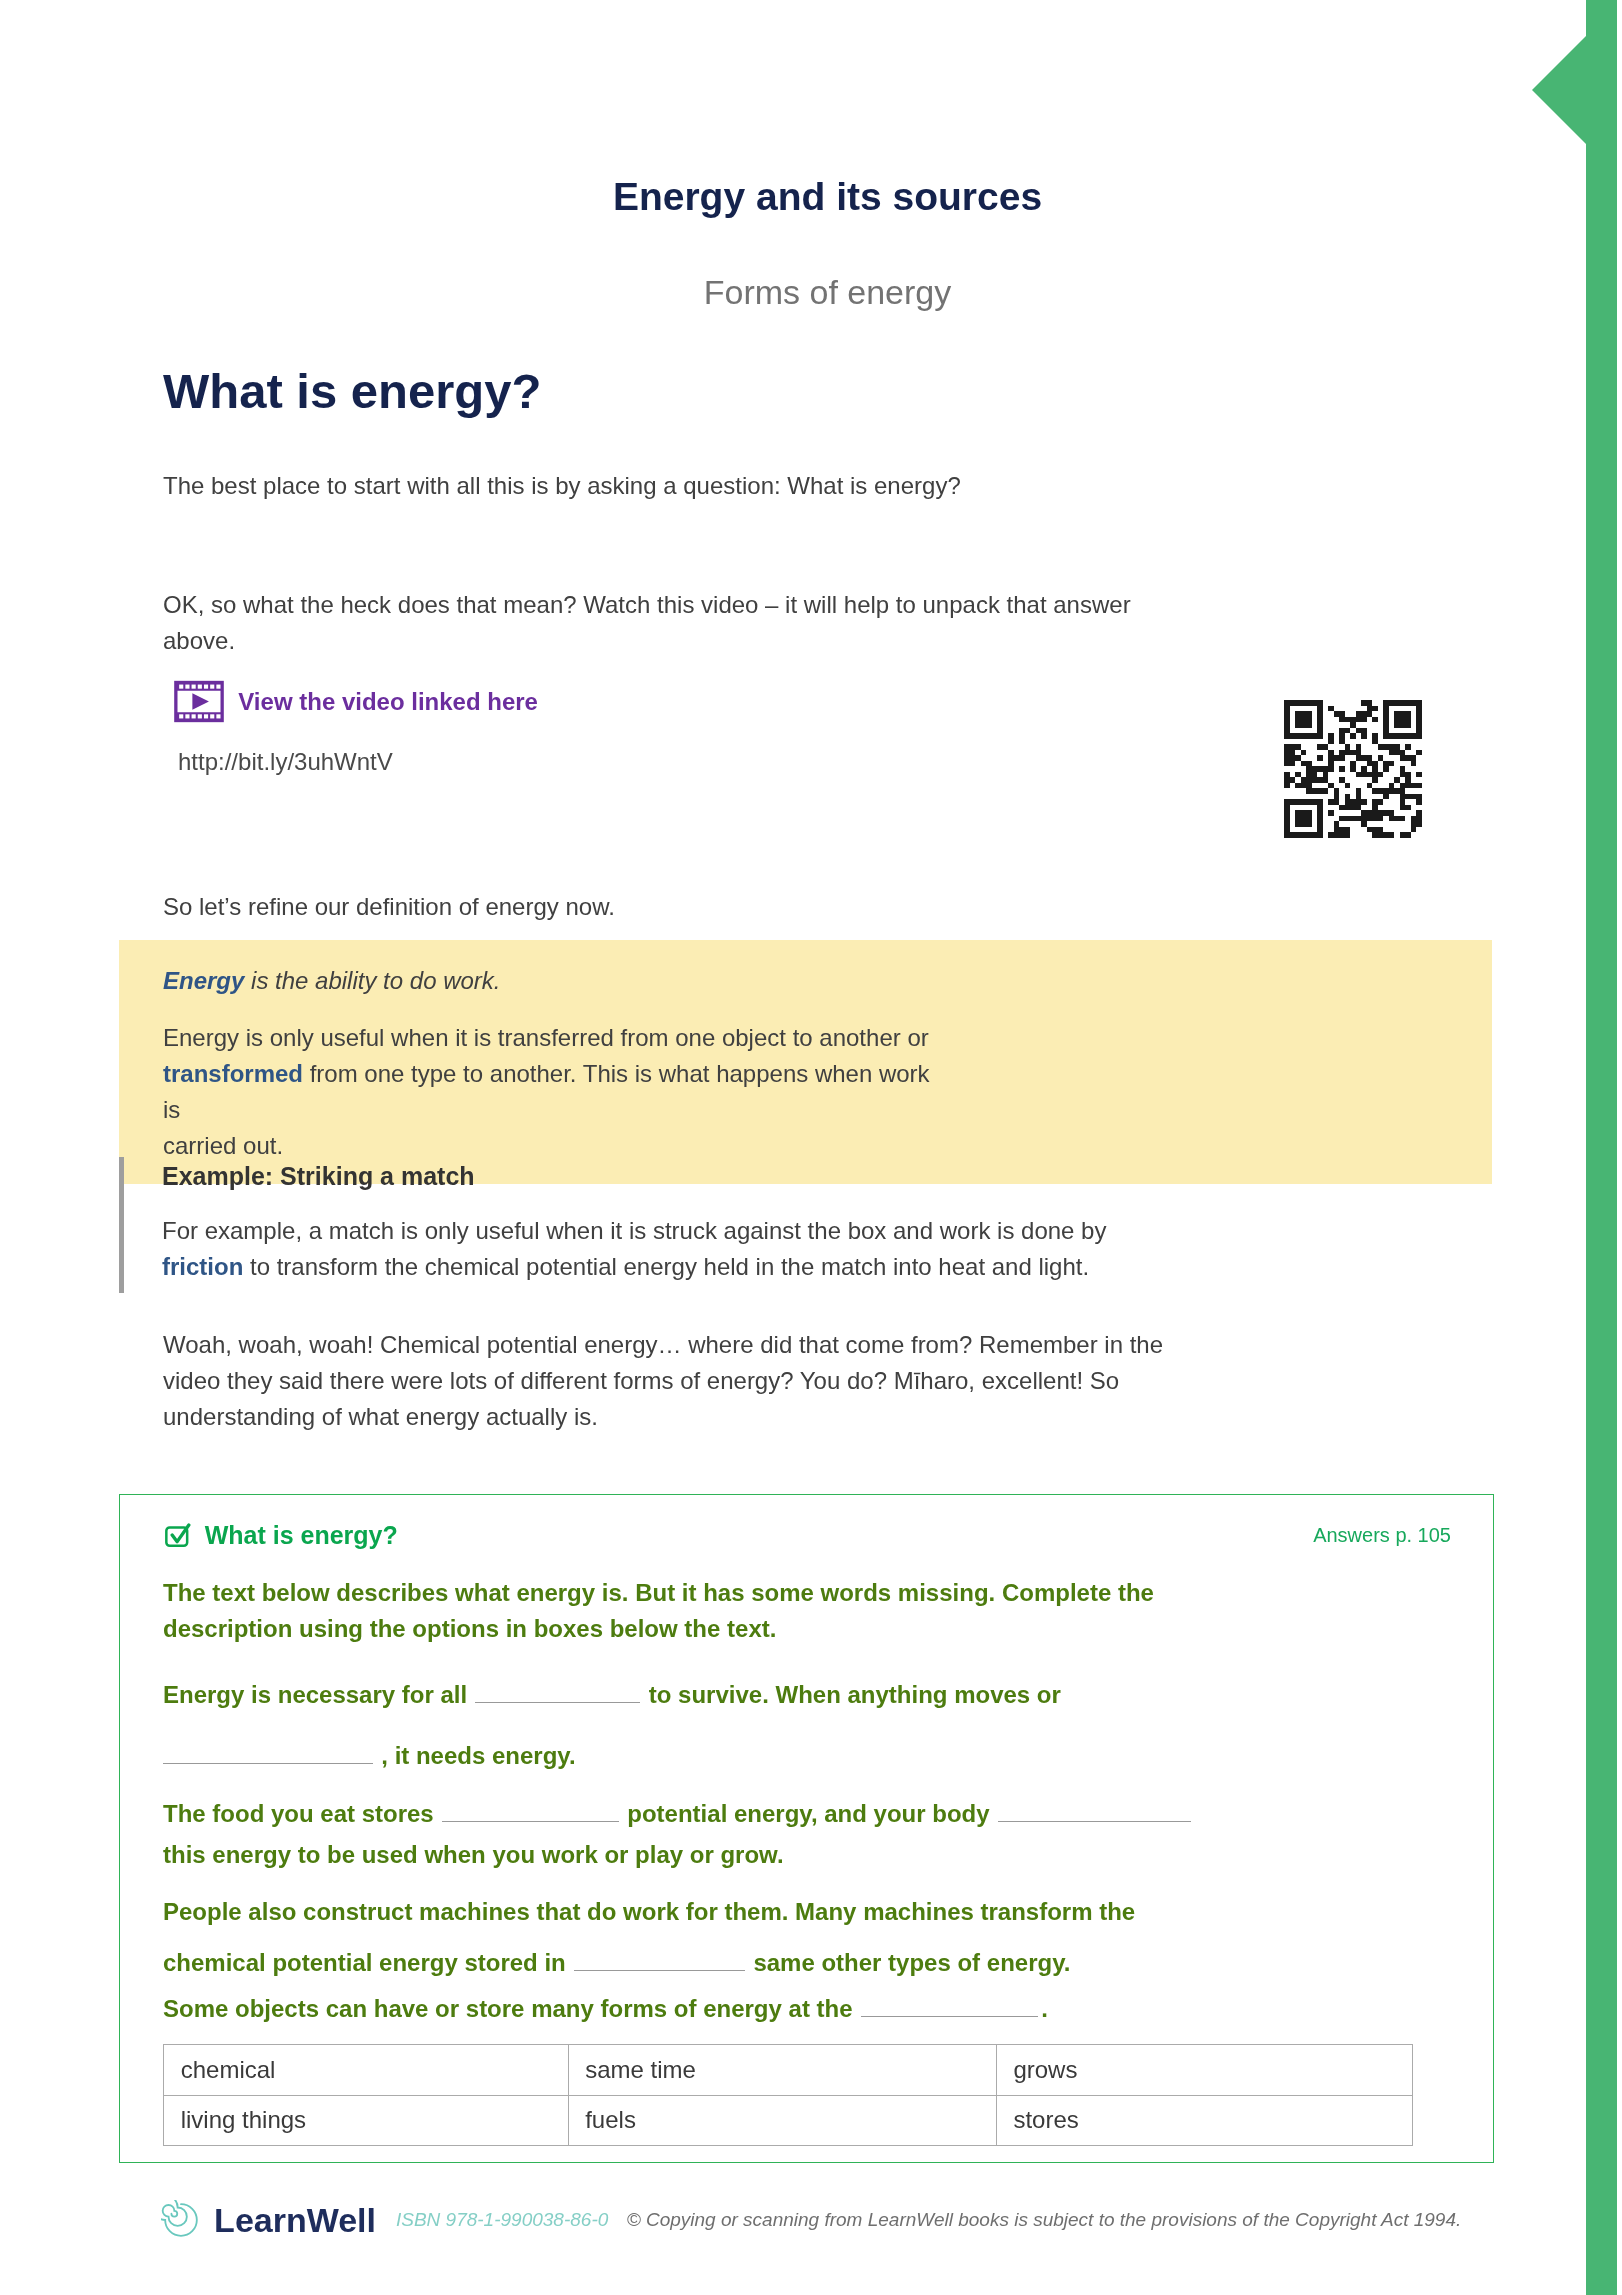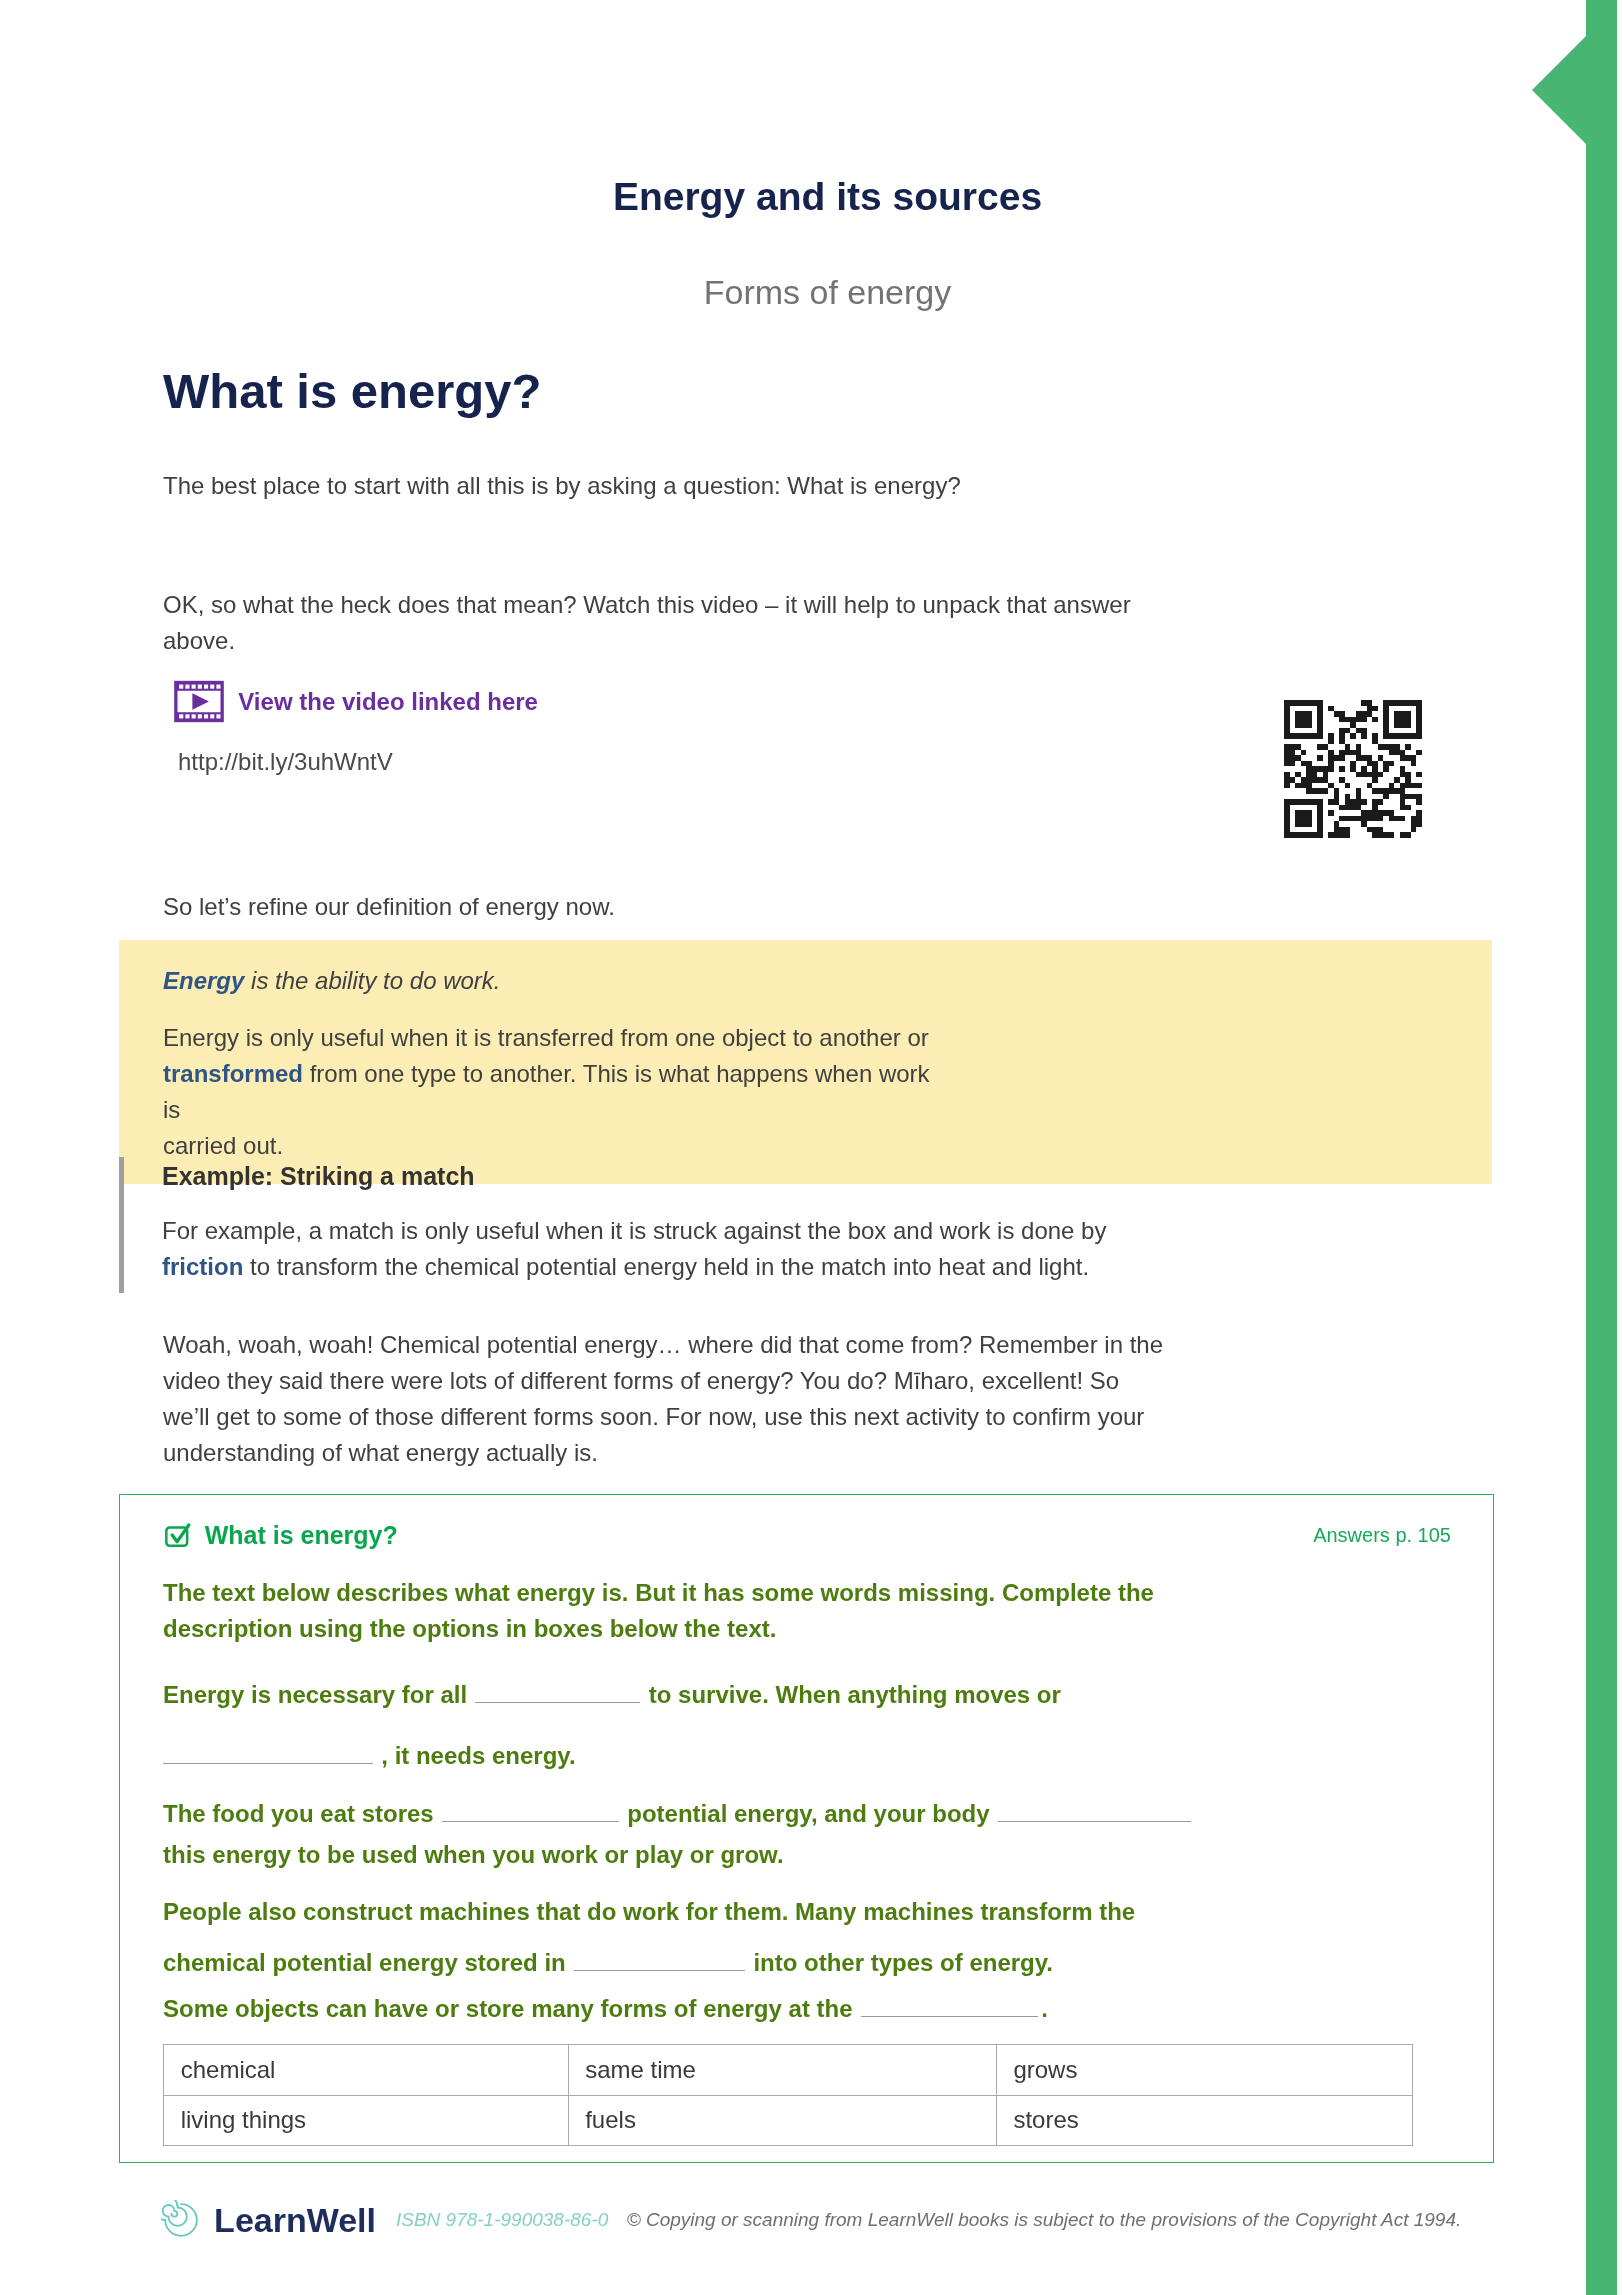--- a/index.html
+++ b/index.html
@@ -448,21 +448,20 @@
       <div>For example, a match is only useful when it is struck against the box and work is done by</div>
       <div>
         <span class="term">friction</span><span> to transform the chemical potential energy held in the match into heat and light.</span>
       </div>
     </div>
   </div>
 
   <div class="abs para woah">
     <div>Woah, woah, woah! Chemical potential energy… where did that come from? Remember in the</div>
     <div>video they said there were lots of different forms of energy? You do? Mīharo, excellent! So</div>
-    <div>we’ll get to some of those different forms soon. For now, use this next activity to confirm your</div>
     <div>understanding of what energy actually is.</div>
   </div>
 
   <div class="abs activity">
     <div class="act-header">
       <span>
         <svg width="30" height="30" viewBox="0 0 36 36" fill="none">
           <path d="M8 9 h17 a4 4 0 0 1 4 4 v14 a4 4 0 0 1 -4 4 h-17 a4 4 0 0 1 -4 -4 v-14 a4 4 0 0 1 4 -4 z" stroke="#0AA64E" stroke-width="3"></path>
           <path d="M11 18 L17 26 L31 6" stroke="#0AA64E" stroke-width="4" stroke-linecap="round" stroke-linejoin="round"></path>
         </svg>
@@ -481,21 +480,21 @@
     </div>
     <div class="cloze cl2">
       <span class="blank b2"></span><span>, it needs energy.</span>
     </div>
     <div class="cloze cl3">
       <span>The food you eat stores</span><span class="blank b3"></span><span>potential energy, and your body</span><span class="blank b4"></span>
     </div>
     <div class="cloze cl4">this energy to be used when you work or play or grow.</div>
     <div class="cloze cl5">People also construct machines that do work for them. Many machines transform the</div>
     <div class="cloze cl6">
-      <span>chemical potential energy stored in</span><span class="blank b5"></span><span>into other types of energy.</span>
+      <span>chemical potential energy stored in</span><span class="blank b5"></span><span>same other types of energy.</span>
     </div>
     <div class="cloze cl7">
       <span>Some objects can have or store many forms of energy at the</span><span class="blank b6"></span><span>.</span>
     </div>
 
     <table class="word-bank">
       <tbody>
         <tr>
           <td class="wb-c1">chemical</td>
           <td class="wb-c2">same time</td>

